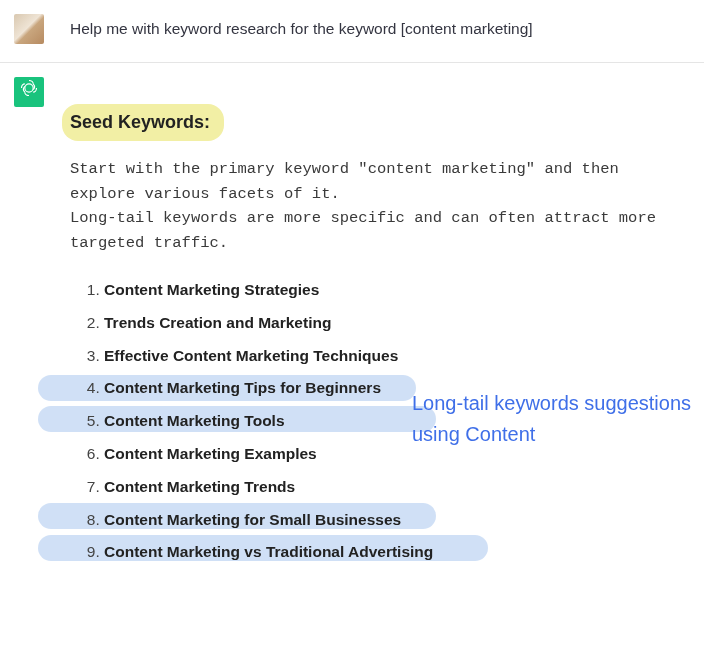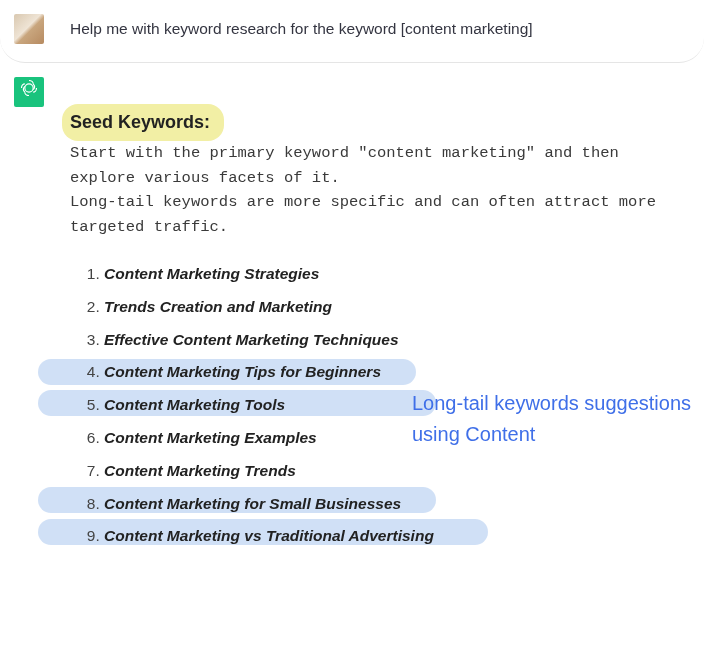--- a/index.html
+++ b/index.html
@@ -9,21 +9,21 @@
     width: 704px;
     font-size: 15.5px;
     line-height: 1.6;
     color: #2b2b2b;
   }
   .msg {
     display: flex;
     align-items: flex-start;
     padding: 14px 18px 18px 14px;
   }
-  .msg.user { border-bottom: 1px solid #e5e5e5; border-radius: 25px; }
+  .msg.user { border-bottom: 1px solid #e5e5e5; }
   .avatar {
     width: 30px;
     height: 30px;
     flex: 0 0 30px;
     margin-right: 26px;
     border-radius: 2px;
     overflow: hidden;
   }
   .avatar.user-av {
     background: linear-gradient(135deg,#d9c8b0 0%,#efe4d5 45%,#c9a67e 55%,#b68a60 100%);
@@ -37,21 +37,21 @@
   .avatar.bot-av svg { width: 20px; height: 20px; }
   .content { flex: 1; padding-top: 3px; }
   .user-text { color: #343541; font-size: 15.5px; }
   .intro { color: #3a3a3a; }
   .section-head {
     display: inline-block;
     font-weight: 700;
     font-size: 18px;
     color: #222;
     margin-top: 24px;
-    margin-bottom: 0;
+    margin-bottom: 16px;
   }
   .hl-yellow {
     background: #f2efa5;
     border-radius: 16px;
     padding: 4px 14px 4px 8px;
     margin-left: -8px;
   }
   .section-body { color: #3a3a3a; font-family: Liberation Mono, monospace; }
   ol.kw-list {
     margin-top: 22px;
@@ -79,21 +79,21 @@
     font-weight: 400;
   }
   .pill {
     position: absolute;
     height: 26px;
     background: #aac7ee;
     opacity: 0.55;
     border-radius: 14px;
     z-index: 0;
   }
-  .li-text { position: relative; z-index: 1; font-style: italic; }
+  .li-text { position: relative; z-index: 1; }
 </style>
 </head>
 <body>
 
 <div class="msg user">
   <div class="avatar user-av"></div>
   <div class="content">
     <div class="user-text">Help me with keyword research for the keyword [content marketing]</div>
   </div>
 </div>

